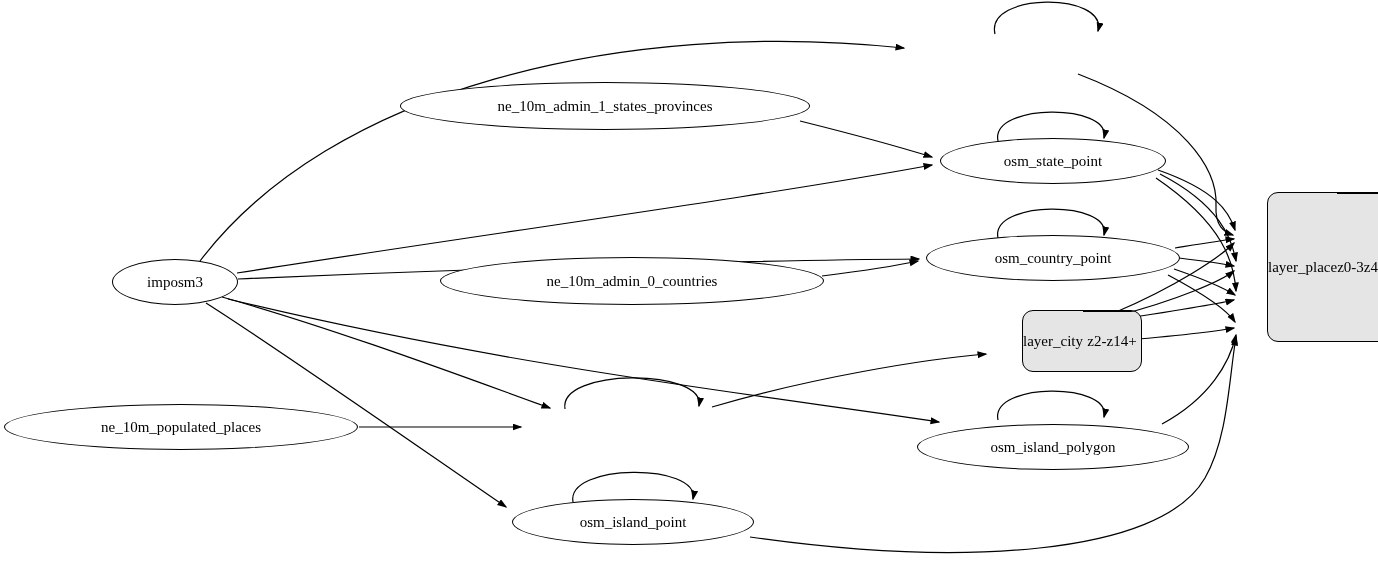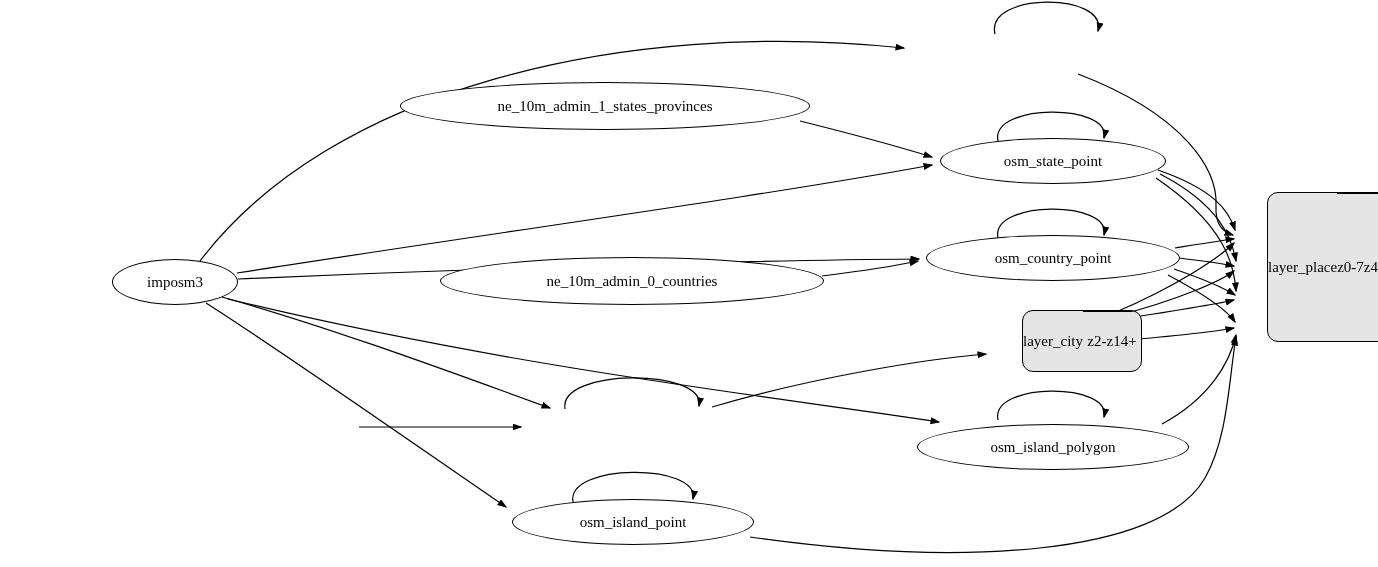--- a/index.html
+++ b/index.html
@@ -92,20 +92,23 @@
   </div>
 
   <div class="node" style="left:400px;top:82px;width:410px;height:48px;">
     <span>ne_10m_admin_1_states_provinces</span>
   </div>
 
   <div class="node" style="left:440px;top:257px;width:384px;height:48px;">
     <span>ne_10m_admin_0_countries</span>
   </div>
 
+  <div class="node" style="left:4px;top:404px;width:354px;height:46px;">
+    <span>ne_10m_populated_places</span>
+  </div>
 
 
   <div class="node" style="left:940px;top:138px;width:226px;height:46px;">
     <span>osm_state_point</span>
   </div>
 
   <div class="node" style="left:926px;top:235px;width:254px;height:46px;">
     <span>osm_country_point</span>
   </div>
 
@@ -118,18 +121,18 @@
     <span>osm_island_point</span>
   </div>
 
   <div class="record" style="left:995px;top:310px;width:120px;height:62px;">
     <div class="rrow">layer_city</div>
     <div class="rrow">z2-z14+</div>
   </div>
 
   <div class="record" style="left:1240px;top:192px;width:122px;height:150px;">
     <div class="rrow">layer_place</div>
-    <div class="rrow">z0-7</div>
+    <div class="rrow">z0-3</div>
     <div class="rrow">z4-7</div>
     <div class="rrow">z8-20</div>
   </div>
 
 </div>
 
 </body></html>

